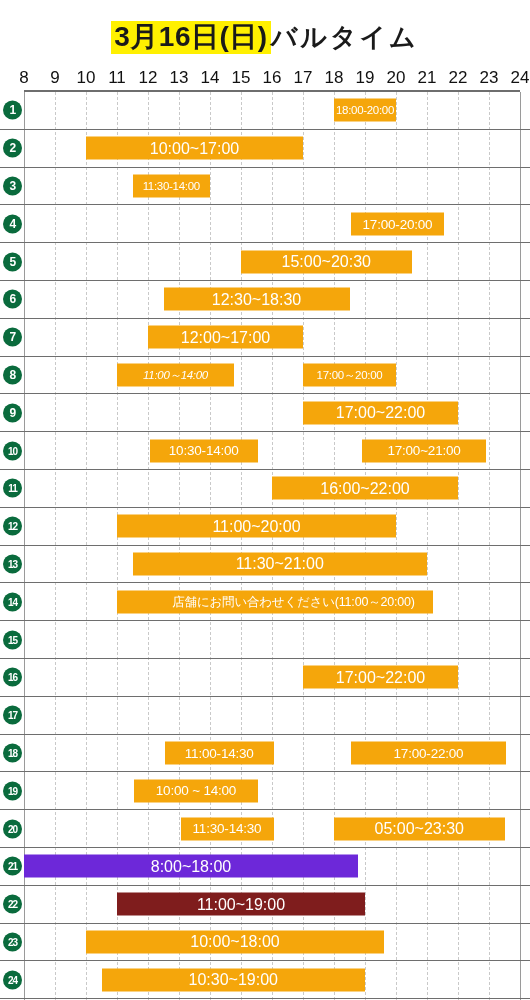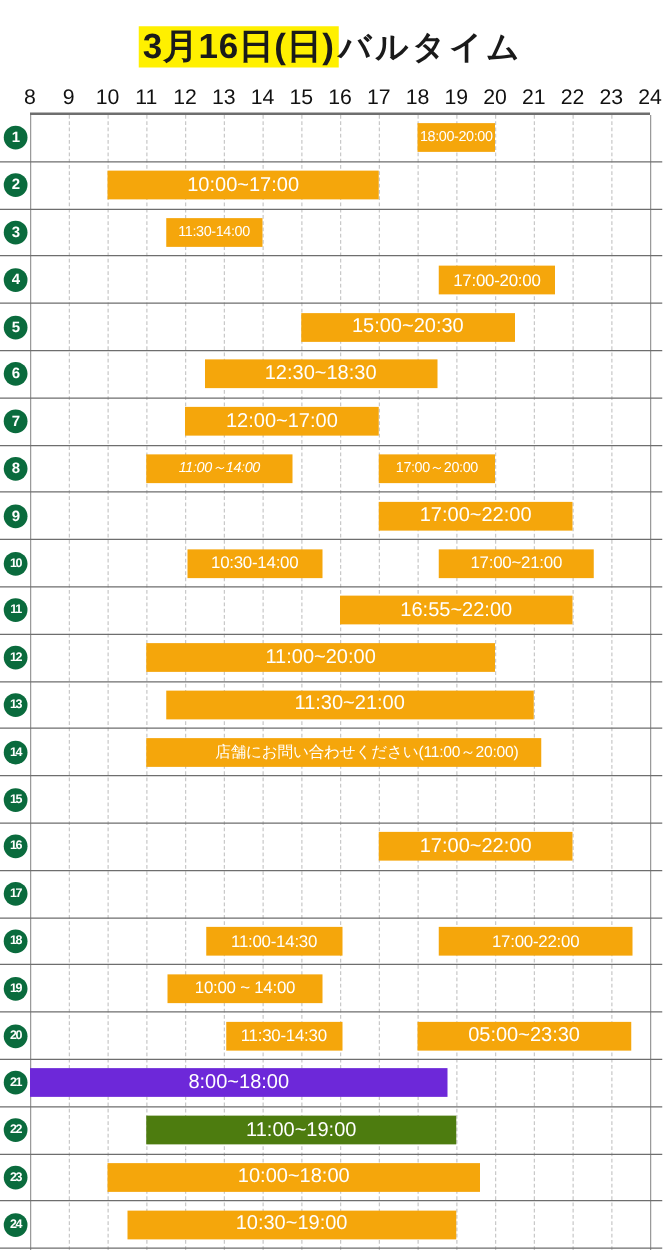--- a/index.html
+++ b/index.html
@@ -241,25 +241,25 @@
         <div class="bar small-label" style="left: 117px; width: 117px; background: rgb(245, 166, 11); color: rgb(255, 255, 255); font-style: italic;">11:00～14:00</div>
         <div class="bar small-label" style="left: 303px; width: 93px; background: rgb(245, 166, 11); color: rgb(255, 255, 255);">17:00～20:00</div>
       </div>
       <div class="row">
         <div class="row-badge" style="background: rgb(10, 107, 61);">9</div>
         <div class="bar " style="left: 303px; width: 155px; background: rgb(245, 166, 11); color: rgb(255, 255, 255);">17:00~22:00</div>
       </div>
       <div class="row">
         <div class="row-badge two-digit" style="background: rgb(10, 107, 61);">10</div>
         <div class="bar mid-label" style="left: 101.5px; width: 108.5px; background: rgb(245, 166, 11); color: rgb(255, 255, 255);">10:30-14:00</div>
-        <div class="bar mid-label" style="left: 303px; width: 124px; background: rgb(245, 166, 11); color: rgb(255, 255, 255);">17:00~21:00</div>
+        <div class="bar mid-label" style="left: 314px; width: 124px; background: rgb(245, 166, 11); color: rgb(255, 255, 255);">17:00~21:00</div>
       </div>
       <div class="row">
         <div class="row-badge two-digit" style="background: rgb(10, 107, 61);">11</div>
-        <div class="bar " style="left: 272px; width: 186px; background: rgb(245, 166, 11); color: rgb(255, 255, 255);">16:55~22:00</div>
+        <div class="bar " style="left: 272px; width: 186px; background: rgb(245, 166, 11); color: rgb(255, 255, 255);">16:00~22:00</div>
       </div>
       <div class="row">
         <div class="row-badge two-digit" style="background: rgb(10, 107, 61);">12</div>
         <div class="bar " style="left: 117px; width: 279px; background: rgb(245, 166, 11); color: rgb(255, 255, 255);">11:00~20:00</div>
       </div>
       <div class="row">
         <div class="row-badge two-digit" style="background: rgb(10, 107, 61);">13</div>
         <div class="bar " style="left: 132.5px; width: 294.5px; background: rgb(245, 166, 11); color: rgb(255, 255, 255);">11:30~21:00</div>
       </div>
       <div class="row">
@@ -289,21 +289,21 @@
         <div class="row-badge two-digit" style="background: rgb(10, 107, 61);">20</div>
         <div class="bar mid-label" style="left: 132.5px; width: 93px; background: rgb(245, 166, 11); color: rgb(255, 255, 255);">11:30-14:30</div>
         <div class="bar " style="left: 334px; width: 170.5px; background: rgb(245, 166, 11); color: rgb(255, 255, 255);">05:00~23:30</div>
       </div>
       <div class="row">
         <div class="row-badge two-digit" style="background: rgb(10, 107, 61);">21</div>
         <div class="bar " style="left: 24px; width: 334px; background: #6d28d9; color: rgb(255, 255, 255);">8:00~18:00</div>
       </div>
       <div class="row">
         <div class="row-badge two-digit" style="background: rgb(10, 107, 61);">22</div>
-        <div class="bar " style="left: 117px; width: 248px; background: #4d7c0f; color: rgb(255, 255, 255);">11:00~19:00</div>
+        <div class="bar " style="left: 117px; width: 248px; background: #7f1d1d; color: rgb(255, 255, 255);">11:00~19:00</div>
       </div>
       <div class="row">
         <div class="row-badge two-digit" style="background: rgb(10, 107, 61);">23</div>
         <div class="bar " style="left: 86px; width: 298px; background: rgb(245, 166, 11); color: rgb(255, 255, 255);">10:00~18:00</div>
       </div>
       <div class="row">
         <div class="row-badge two-digit" style="background: rgb(10, 107, 61);">24</div>
         <div class="bar " style="left: 101.5px; width: 263.5px; background: rgb(245, 166, 11); color: rgb(255, 255, 255);">10:30~19:00</div>
       </div>
     </div>

